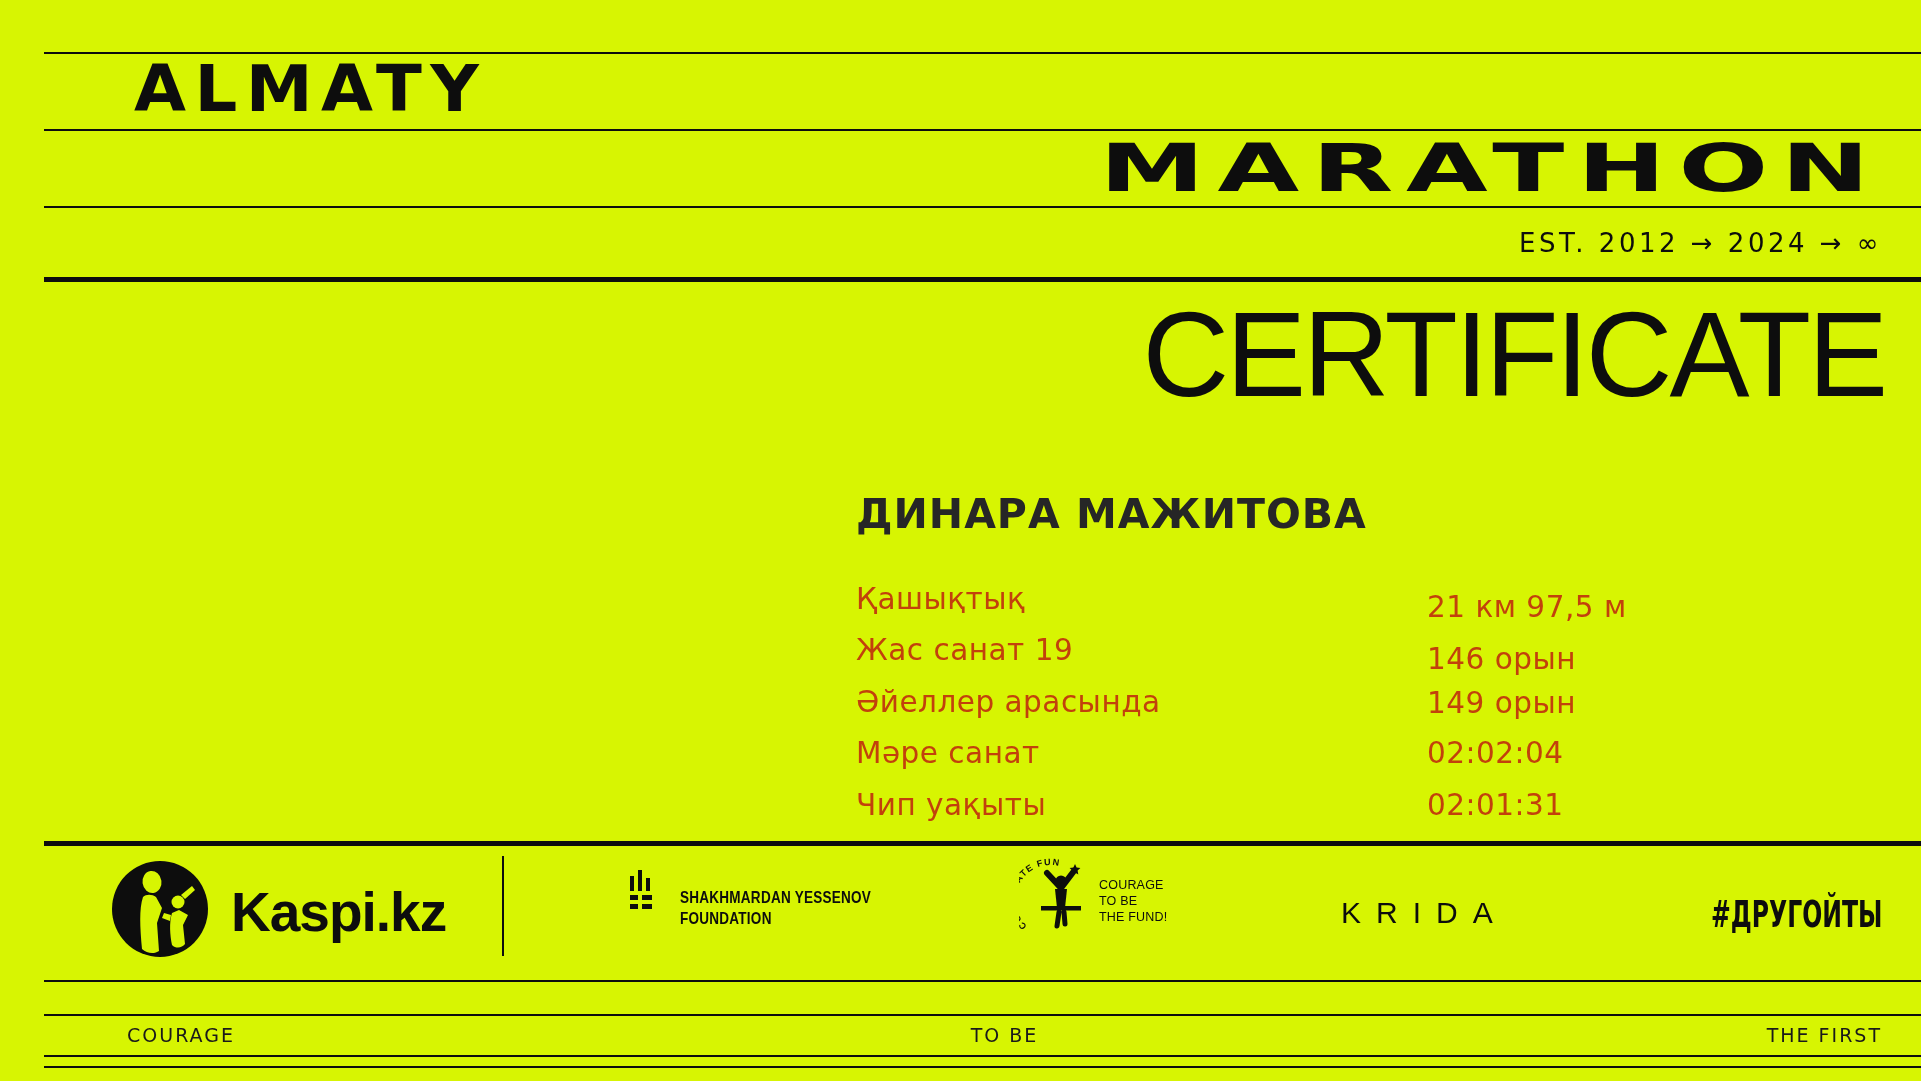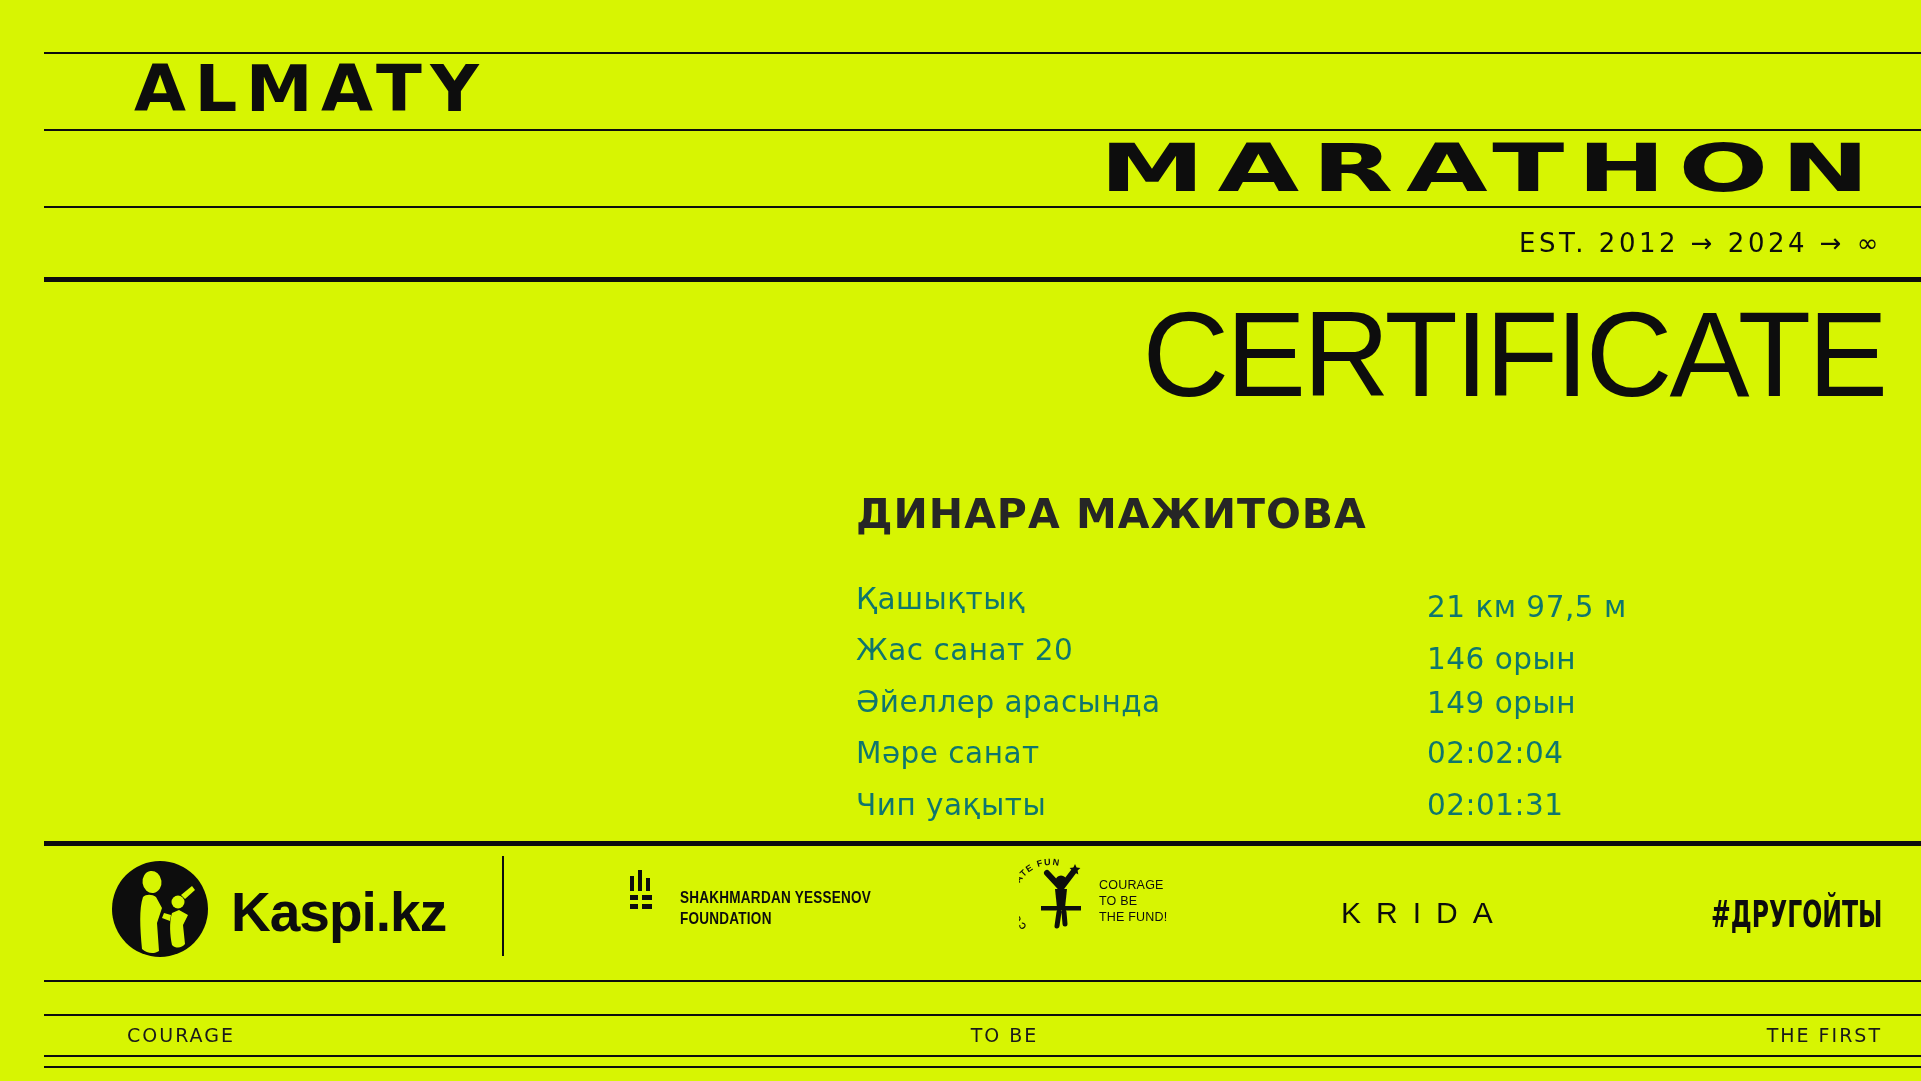--- a/index.html
+++ b/index.html
@@ -33,21 +33,21 @@
   .title{
     position:absolute;right:80px;top:294px;
     font-family:Liberation Sans, sans-serif;
     font-size:120px;font-weight:500;letter-spacing:-3px;line-height:1;white-space:nowrap;
   }
   .athlete{
     position:absolute;left:812px;top:490px;
     font-size:41px;font-weight:700;letter-spacing:1px;color:#262626;white-space:nowrap;
   }
   .row-label,.row-value{
-    position:absolute;font-size:29.5px;color:#0f766e;white-space:nowrap;letter-spacing:0.5px;
+    position:absolute;font-size:29.5px;color:#c2410c;white-space:nowrap;letter-spacing:0.5px;
   }
   .row-label{left:812px;}
   .row-value{left:1383px;}
   
   .kaspi-icon{position:absolute;left:68px;top:861px;width:96px;height:96px;}
   .kaspi-word{
     position:absolute;left:187px;top:880px;
     font-family:"Liberation Sans","DejaVu Sans",sans-serif;
     font-size:55px;font-weight:700;letter-spacing:-1px;white-space:nowrap;
   }
@@ -106,21 +106,21 @@
   <div class="city">ALMATY</div>
   <div class="event">MARATHON</div>
   <div class="est">EST. 2012 → 2024 → ∞</div>
 
   <div class="title">CERTIFICATE</div>
   <div class="athlete">ДИНАРА МАЖИТОВА</div>
 
   <div class="row-label" style="top:582px">Қашықтық</div>
   <div class="row-value" style="top:590px">21 км 97,5 м</div>
 
-  <div class="row-label" style="top:633px">Жас санат 20</div>
+  <div class="row-label" style="top:633px">Жас санат 19</div>
   <div class="row-value" style="top:642px">146 орын</div>
 
   <div class="row-label" style="top:685px">Әйеллер арасында</div>
   <div class="row-value" style="top:686px">149 орын</div>
 
   <div class="row-label" style="top:736px">Мәре санат</div>
   <div class="row-value" style="top:736px">02:02:04</div>
 
   <div class="row-label" style="top:788px">Чип уақыты</div>
   <div class="row-value" style="top:788px">02:01:31</div>

